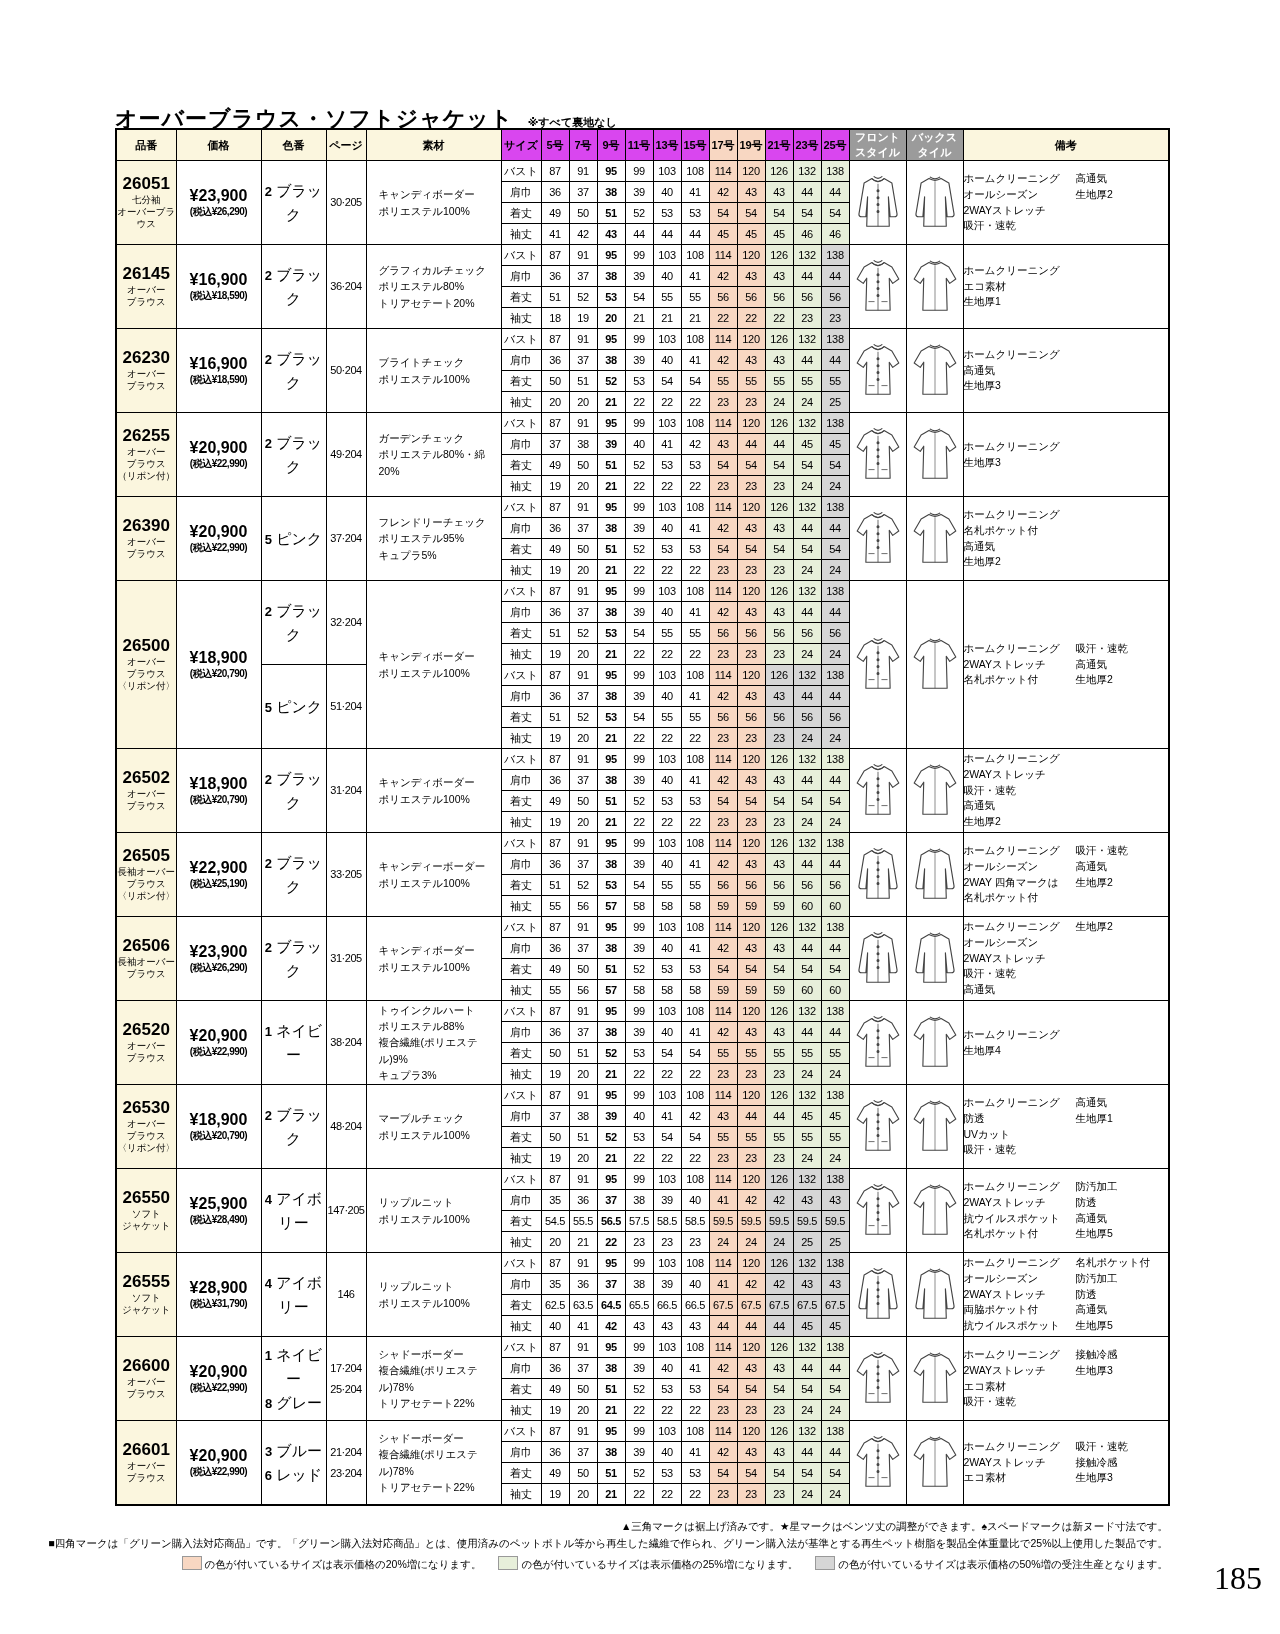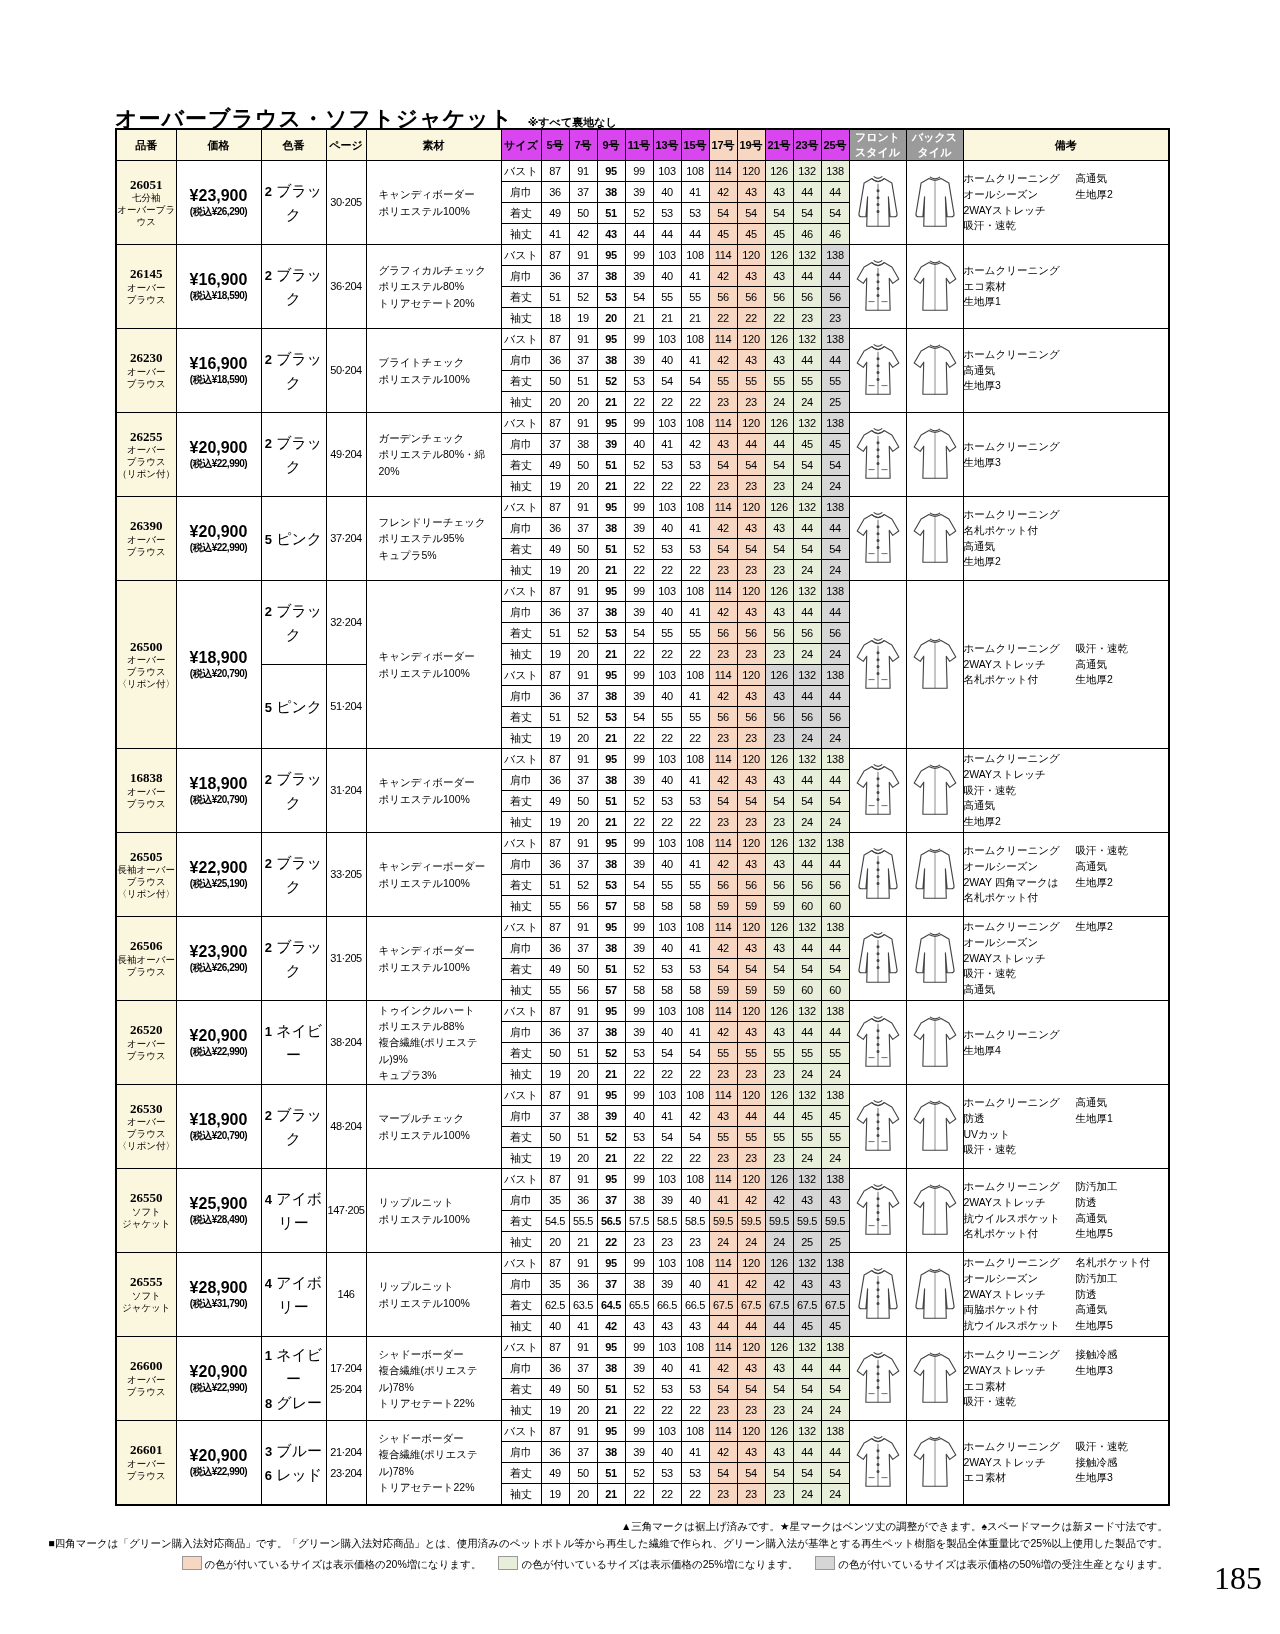--- a/index.html
+++ b/index.html
@@ -29,21 +29,21 @@
   tbody tr td{border-top-color:#8a8a8a;}
   tbody tr.blk-start td{border-top:2px solid #000;}
   tbody tr.sub-start td{border-top:2px solid #000;}
   td.val{font-size:11px;letter-spacing:-0.3px;background:#fff;}
   td.val.b{font-weight:bold;}
   td.val.p20{background:#f8d7c2;}
   td.val.p25{background:#e7efda;}
   td.val.p50{background:#d6d6d6;}
   td.mlabel{font-size:10.5px;background:#fff;}
   td.code-cell{background:#fbf6de;}
-  .code-num{font-size:13px;font-weight:bold;line-height:1.1;font-family:Liberation Serif, serif;}
+  .code-num{font-size:17px;font-weight:bold;line-height:1.1;}
   .code-name{font-size:9.5px;line-height:1.25;}
   td.price-cell{background:#fff;}
   .price-main{font-size:16px;font-weight:bold;}
   .price-tax{font-size:10px;font-weight:bold;letter-spacing:-0.5px;}
   td.cnum-cell{background:#fff;}
   .cnum-line{line-height:1.6;}
   .cnum-line b{font-size:13px;}
   .cnum-line span{font-size:15px;text-align:right;}
   td.cpage-cell{font-size:9.5px;letter-spacing:-0.5px;background:#fff;}
   .cpage-line{line-height:1.9;}
@@ -795,21 +795,21 @@
         <td class="val ">22</td>
         <td class="val ">22</td>
         <td class="val p20">23</td>
         <td class="val p20">23</td>
         <td class="val p50">23</td>
         <td class="val p50">24</td>
         <td class="val p50">24</td>
       </tr>
       <tr class="blk-start">
         <td class="code-cell" rowspan="4">
-          <div class="code-num">16838</div>
+          <div class="code-num">26502</div>
           <div class="code-name">オーバー</div>
           <div class="code-name">ブラウス</div>
         </td>
         <td class="price-cell" rowspan="4">
           <div class="price-main">¥18,900</div>
           <div class="price-tax">(税込¥20,790)</div>
         </td>
         <td class="cnum-cell" rowspan="4">
           <div class="cnum-line"><b>2</b><span> ブラック</span></div>
         </td>

